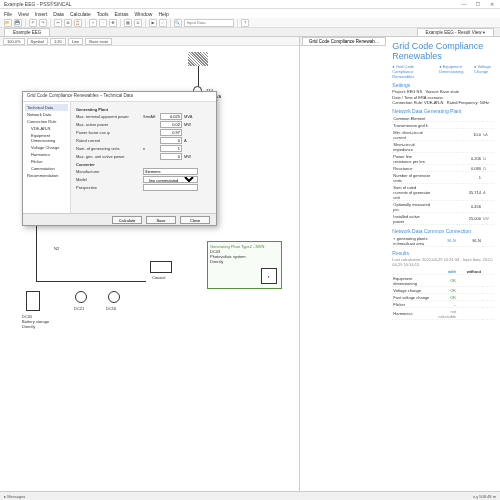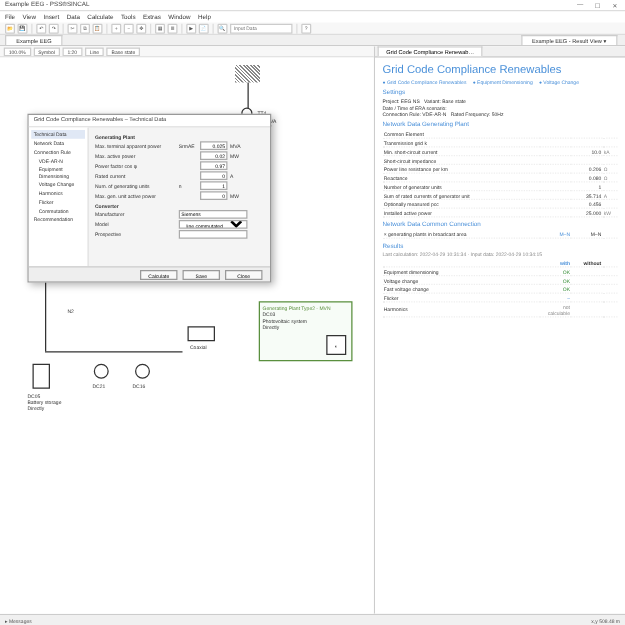--- a/index.html
+++ b/index.html
@@ -36,21 +36,21 @@
 .dlg-form{flex:1;padding:3px 5px;font-size:4px;color:#333}
 .dlg-form .sec{font-weight:bold;margin:2px 0 1px 0}
 .frow{display:flex;align-items:center;margin:1px 0;gap:2px}
 .frow label{width:65px}
 .frow input,.frow select{height:7px;border:1px solid #aaa;background:#fff;font-size:4px;padding:0 1px}
 .frow .num{width:22px;text-align:right}
 .frow .unit{width:12px}
 .frow .long{width:55px}
 .dlg-buttons{height:12px;display:flex;justify-content:flex-end;gap:4px;padding:2px 6px;background:#eee;border-top:1px solid #ccc}
 .dlg-buttons button{width:30px;height:8px;font-size:4px;background:#f8f8f8;border:1px solid #999}
-.right-panel{width:200px;background:#fff;display:flex;flex-direction:column}
+.right-panel{width:200px;background:#fff;display:flex;flex-direction:row}
 .rp-tabs{height:9px;display:flex;background:#f0f0f0;border-bottom:1px solid #ccc}
 .rp-tab{padding:1px 6px;font-size:4.5px;background:#fff;border:1px solid #ccc;border-bottom:none;margin-left:2px}
 .rp-body{flex:1;padding:4px 6px;overflow:hidden}
 .rp-h1{font-size:9px;color:#4a90d9;font-weight:normal;margin-bottom:3px}
 .rp-links{display:flex;gap:5px;font-size:4px;color:#4a90d9;margin-bottom:3px}
 .rp-sec{font-size:5px;color:#4a90d9;margin:3px 0 1px 0}
 .rp-line{font-size:4px;color:#333;margin:0.5px 0}
 .rp-table{width:100%;font-size:4px;color:#333;border-collapse:collapse;margin-top:1px}
 .rp-table td{padding:0.5px 1px;border-bottom:1px dotted #eee}
 .rp-table td:nth-child(2){text-align:right;color:#4a90d9;width:25px}

